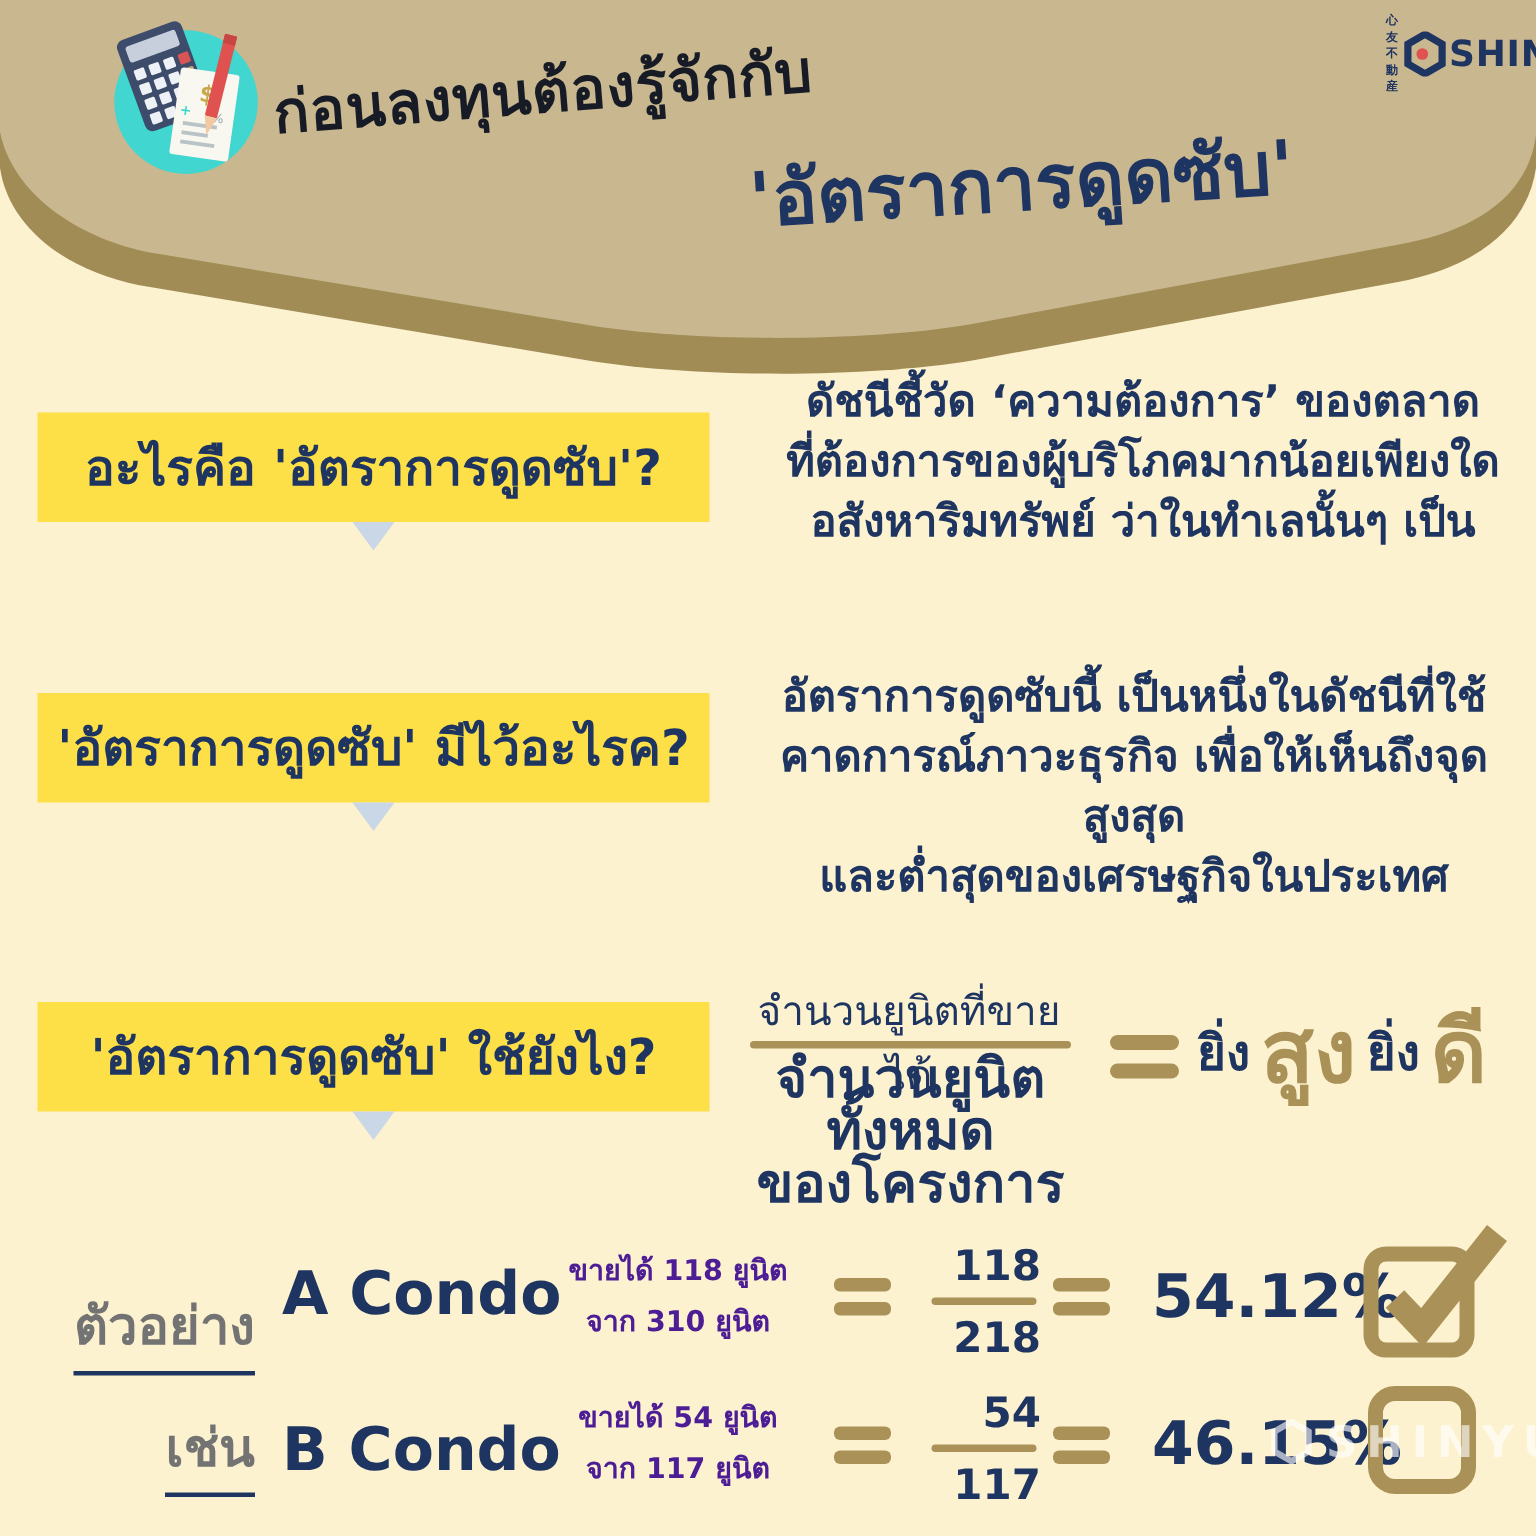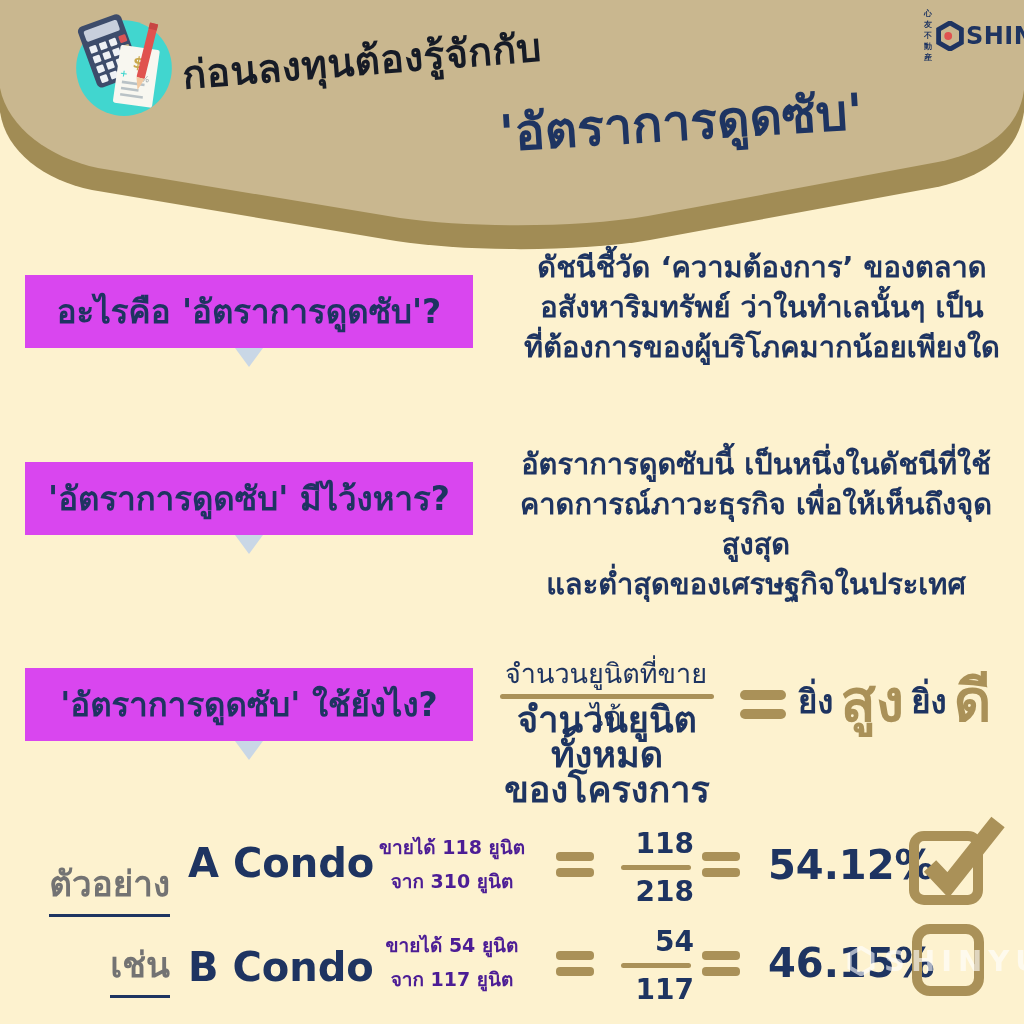--- a/index.html
+++ b/index.html
@@ -27,21 +27,21 @@
   
   #logo{ position:absolute; left:898px; top:8px; width:126px; display:flex; flex-direction:row; align-items:center; }
   #logo .cjk{ font-size:8px; letter-spacing:3px; color:#1e3461; font-weight:700; margin-left:26px; }
   #logo .logo-row{ display:flex; align-items:center; gap:1px; }
   #logo .logo-row svg{ width:30px; height:30px; }
   #logo .logo-text{ font-size:24px; font-weight:800; color:#1e3461; letter-spacing:0.5px; }
   #logo .logo-sub{ font-size:7.5px; letter-spacing:4.5px; color:#1e3461; font-weight:700; margin-top:1px; }
   
   .qbox{
     position:absolute; left:25px; width:448px; height:73px;
-    background:#d946ef; display:flex; align-items:center; justify-content:center;
+    background:#fde047; display:flex; align-items:center; justify-content:center;
   }
   .qbox .qtext{ font-size:33px; font-weight:800; color:#1e3461; white-space:nowrap; }
   .tail{
     position:absolute; left:50%; top:100%; margin-left:-14px;
     width:0; height:0;
     border-left:14px solid transparent; border-right:14px solid transparent;
     border-top:19px solid #c9d7e6;
   }
   
   .answer{ position:absolute; text-align:center; color:#1e3461; font-size:29px; font-weight:800; line-height:40px; }
@@ -132,26 +132,26 @@
     </div>
     <div class="logo-sub">REAL ESTATE</div>
   </div>
 
   <div class="qbox" style="top:275px">
     <span class="qtext">อะไรคือ 'อัตราการดูดซับ'?</span>
     <span class="tail"></span>
   </div>
   <div class="answer" style="left:502px; top:247px; width:520px;">
     <div>ดัชนีชี้วัด ‘ความต้องการ’ ของตลาด</div>
+    <div>ที่ต้องการของผู้บริโภคมากน้อยเพียงใด</div>
     <div>อสังหาริมทรัพย์ ว่าในทำเลนั้นๆ เป็น</div>
-    <div>ที่ต้องการของผู้บริโภคมากน้อยเพียงใด</div>
   </div>
 
   <div class="qbox" style="top:462px">
-    <span class="qtext">'อัตราการดูดซับ' มีไว้งหาร?</span>
+    <span class="qtext">'อัตราการดูดซับ' มีไว้อะไรค?</span>
     <span class="tail"></span>
   </div>
   <div class="answer" style="left:488px; top:444px; width:536px;">
     <div>อัตราการดูดซับนี้ เป็นหนึ่งในดัชนีที่ใช้</div>
     <div>คาดการณ์ภาวะธุรกิจ เพื่อให้เห็นถึงจุดสูงสุด</div>
     <div>และต่ำสุดของเศรษฐกิจในประเทศ</div>
   </div>
 
   <div class="qbox" style="top:668px">
     <span class="qtext">'อัตราการดูดซับ' ใช้ยังไง?</span>

